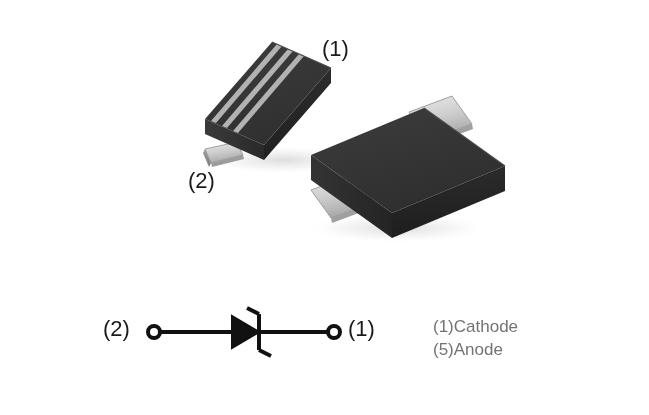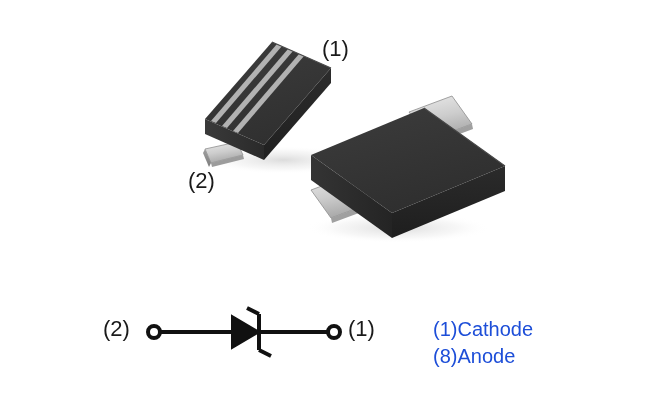--- a/index.html
+++ b/index.html
@@ -48,22 +48,22 @@
   }
   #label-pin1-sym {
     left: 348px;
     top: 318px;
     font-size: 22px;
   }
   #legend {
     position: absolute;
     left: 433px;
     top: 316px;
-    font-size: 20px;
-    color: #1d4ed8;
+    font-size: 17px;
+    color: #737373;
     line-height: 1.33;
   }
   #legend div {
     white-space: nowrap;
   }
 </style>
 </head>
 <body>
 
 <div id="canvas">
@@ -181,16 +181,16 @@
   <div class="lbl" id="label-pin1-pkg">(1)</div>
 
   <div class="lbl" id="label-pin2-pkg">(2)</div>
 
   <div class="lbl" id="label-pin2-sym">(2)</div>
 
   <div class="lbl" id="label-pin1-sym">(1)</div>
 
   <div id="legend">
     <div>(1)Cathode</div>
-    <div>(8)Anode</div>
+    <div>(5)Anode</div>
   </div>
 
 </div>
 
 </body></html>

